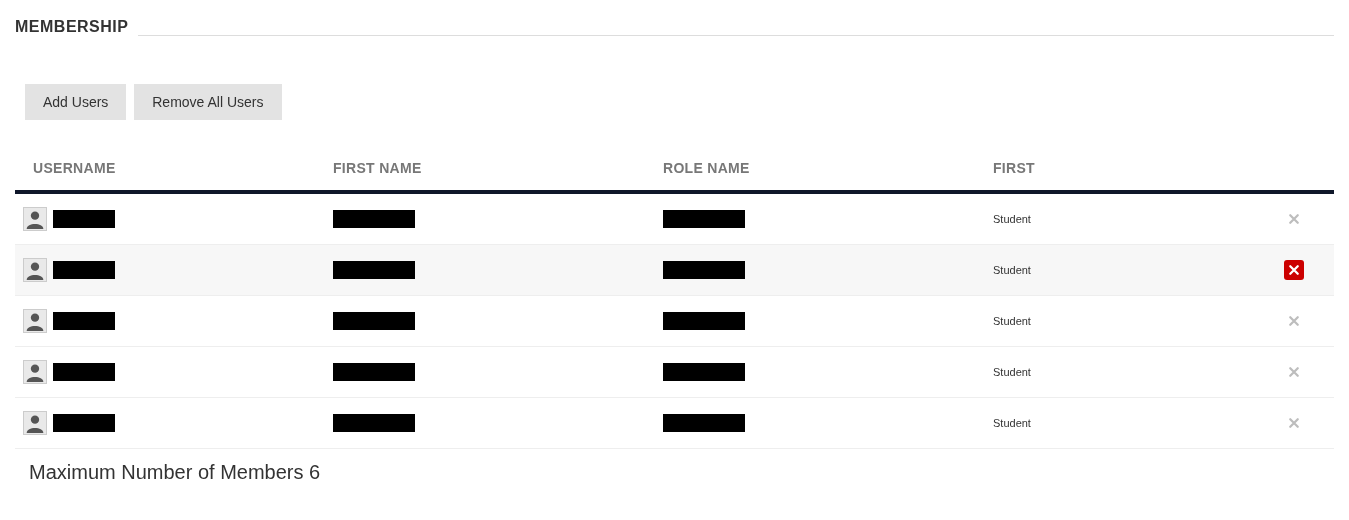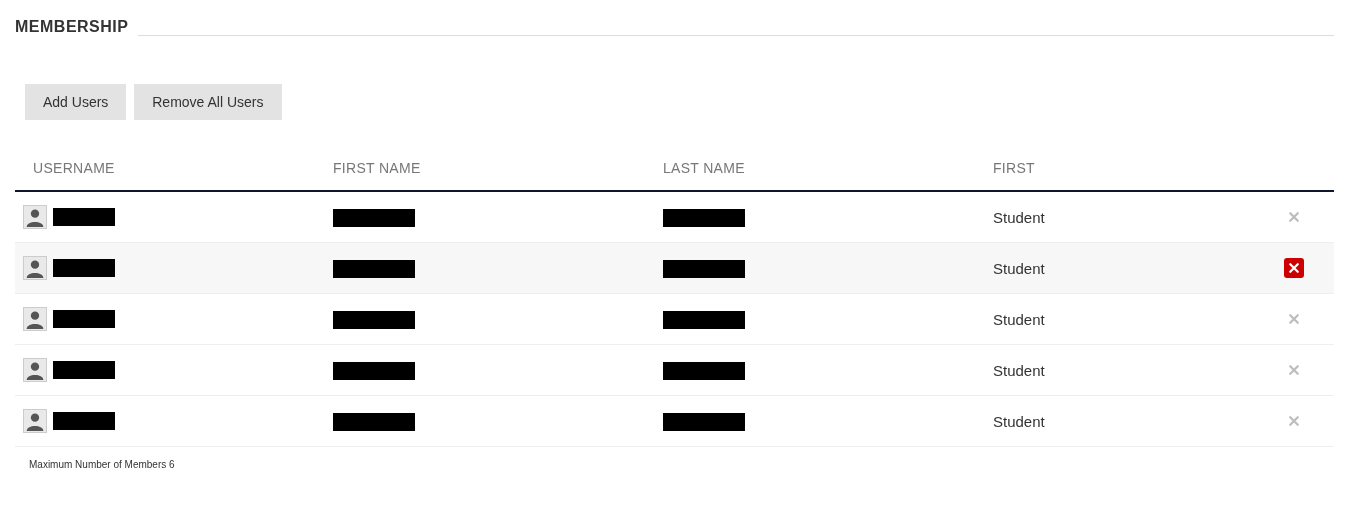--- a/index.html
+++ b/index.html
@@ -43,37 +43,37 @@
     font-size: 14px;
     cursor: pointer;
     margin-right: 4px;
   }
   table.members {
     width: 100%;
     border-collapse: collapse;
   }
   table.members th {
     text-align: left;
-    font-weight: 400;
+    font-weight: 700;
     color: #777;
     font-size: 14px;
     letter-spacing: 0.3px;
     padding: 12px 8px 14px 8px;
-    border-bottom: 2px solid #0f172a;
+    border-bottom: 4px solid #0f172a;
   }
   table.members th.col-username { padding-left: 18px; width: 310px; }
   table.members th.col-first { width: 330px; }
   table.members th.col-last { width: 330px; }
   table.members th.col-role { }
   table.members th.col-action { width: 80px; }
   table.members td {
     padding: 13px 8px;
     border-bottom: 1px solid #eee;
     vertical-align: middle;
-    font-size: 15px;
+    font-size: 11px;
     color: #333;
   }
   table.members tr.highlight td {
     background: #f7f7f7;
   }
   td.cell-username { padding-left: 30px; }
   .avatar {
     width: 24px;
     height: 24px;
     border: 1px solid #ccc;
@@ -108,21 +108,21 @@
   }
   .remove-icon svg { display: block; }
   .remove-icon.active {
     background: #cc0000;
     border-radius: 3px;
     color: #fff;
     width: 20px;
     height: 20px;
   }
   .footer-note {
-    font-size: 10px;
+    font-size: 20px;
     color: #333;
     margin: 12px 0 0 14px;
   }
 </style>
 </head>
 <body>
 
 <div class="section-header">
   <span class="section-title">MEMBERSHIP</span>
   <span class="section-rule"></span>
@@ -131,21 +131,21 @@
 <div class="btn-row">
   <button class="btn">Add Users</button>
   <button class="btn">Remove All Users</button>
 </div>
 
 <table class="members">
   <thead>
     <tr>
       <th class="col-username">USERNAME</th>
       <th class="col-first">FIRST NAME</th>
-      <th class="col-last">LAST NAME</th>
+      <th class="col-last">ROLE NAME</th>
       <th class="col-role">FIRST</th>
       <th class="col-action"></th>
     </tr>
   </thead>
   <tbody id="members-body">
   <tr>
         <td class="cell-username"><span class="avatar"><svg viewBox="0 0 24 24" width="20" height="20">
               <rect width="24" height="24" fill="#e9e9e9"></rect>
               <circle cx="12" cy="8" r="5" fill="#555"></circle>
               <path d="M2 24 C2 16 22 16 22 24 Z" fill="#555"></path>

